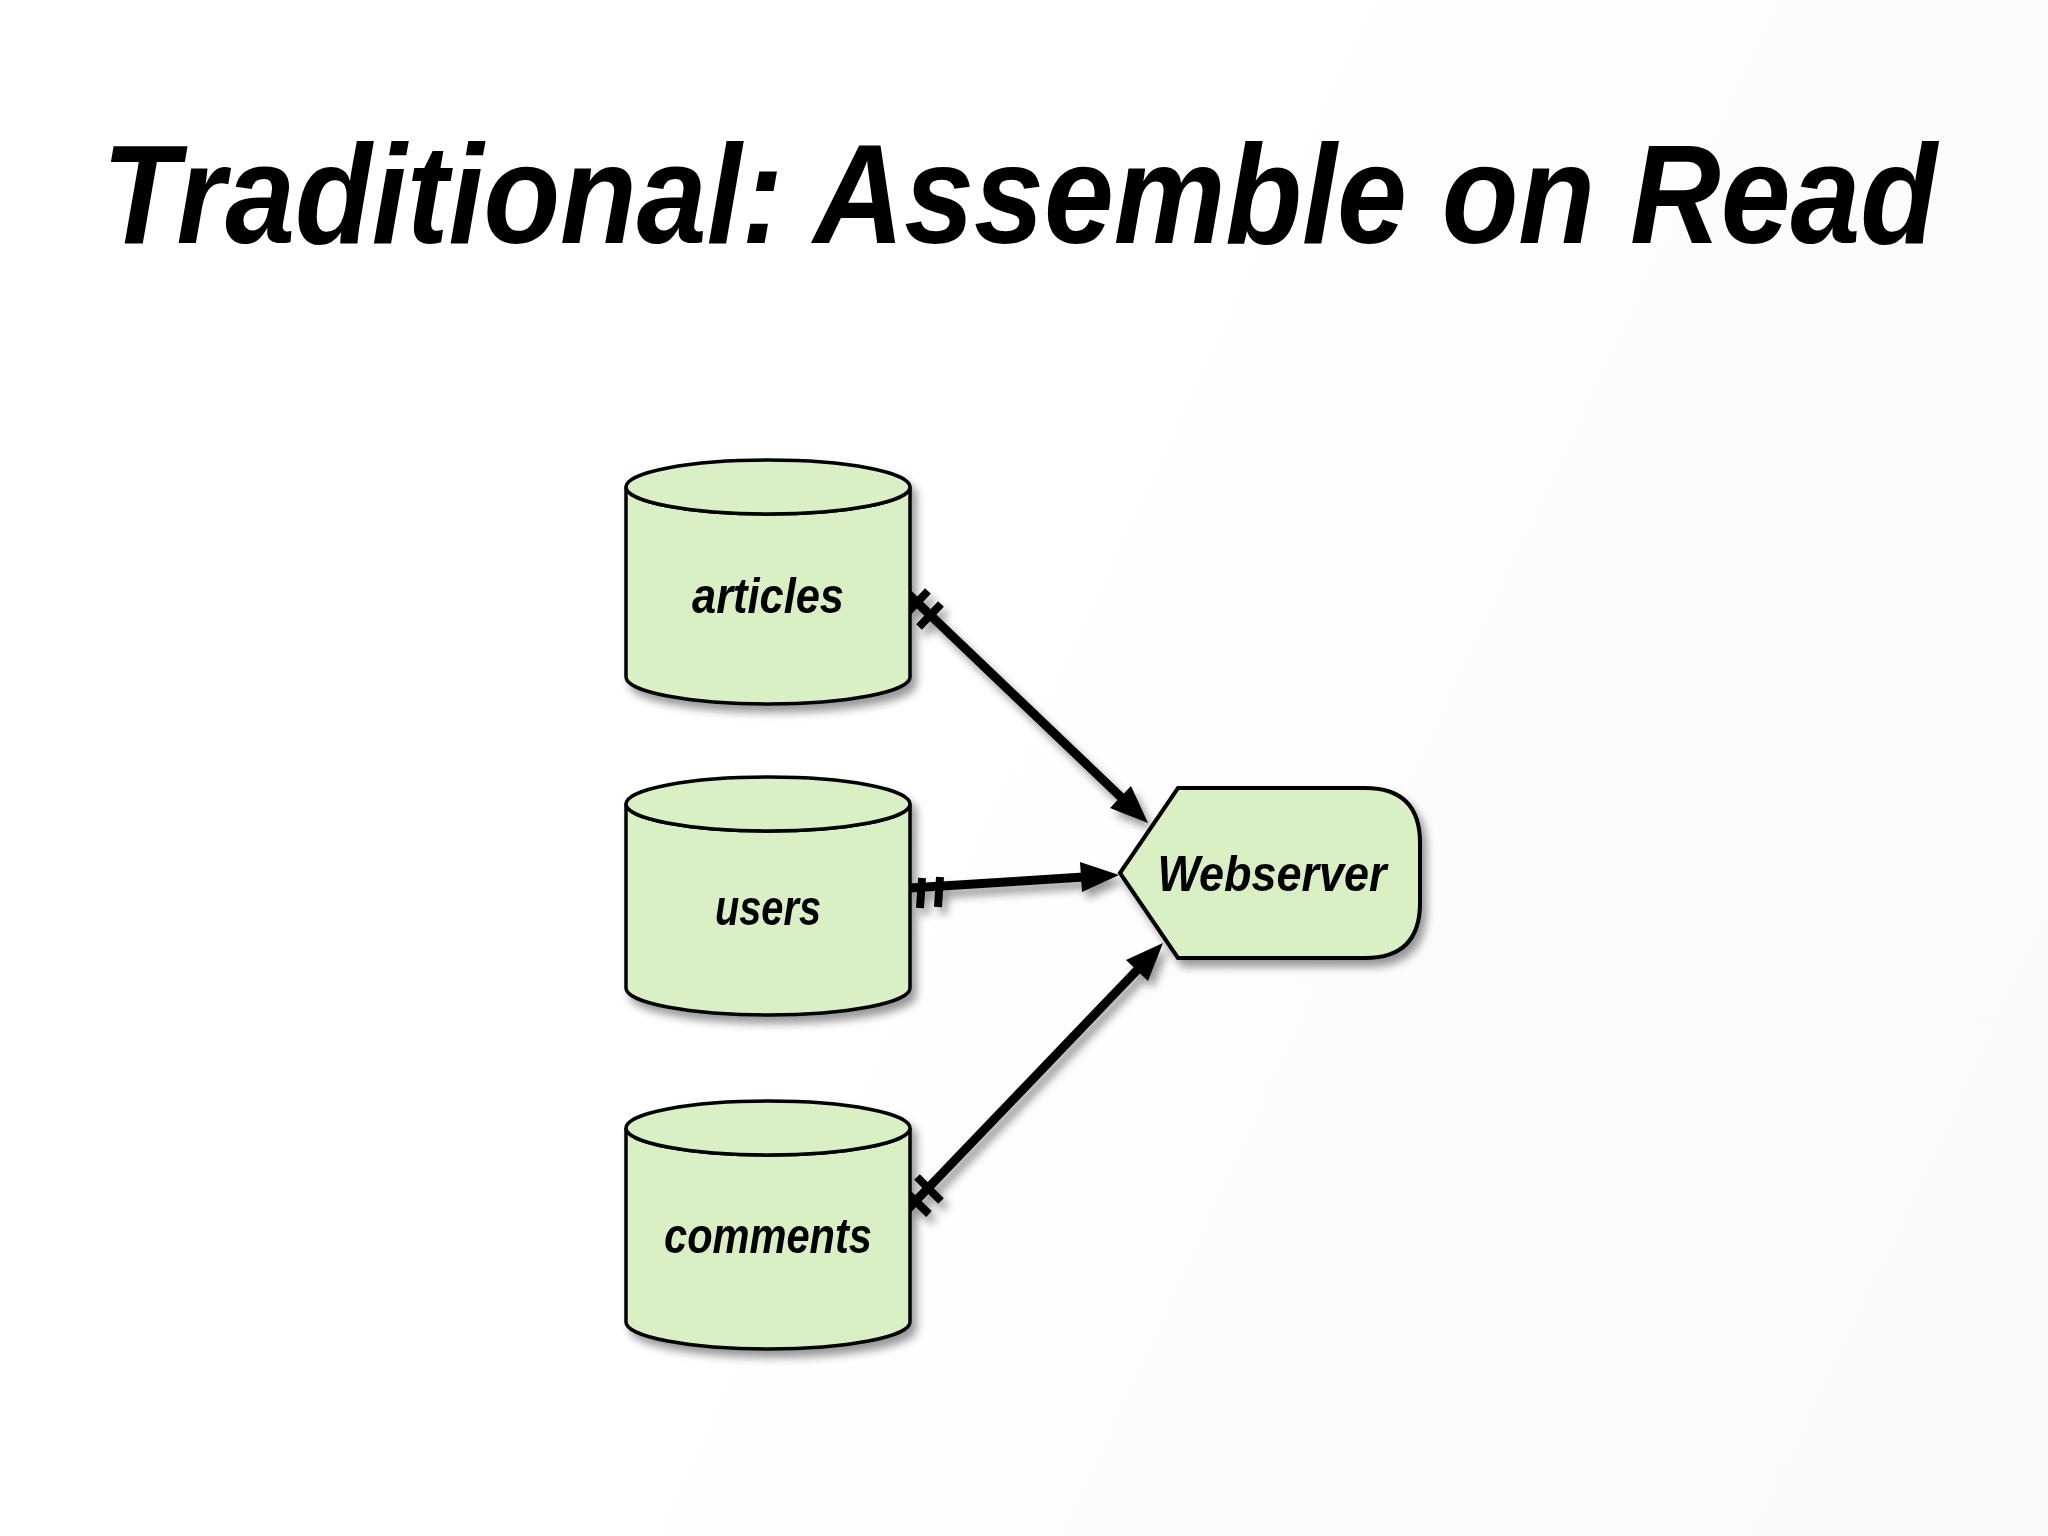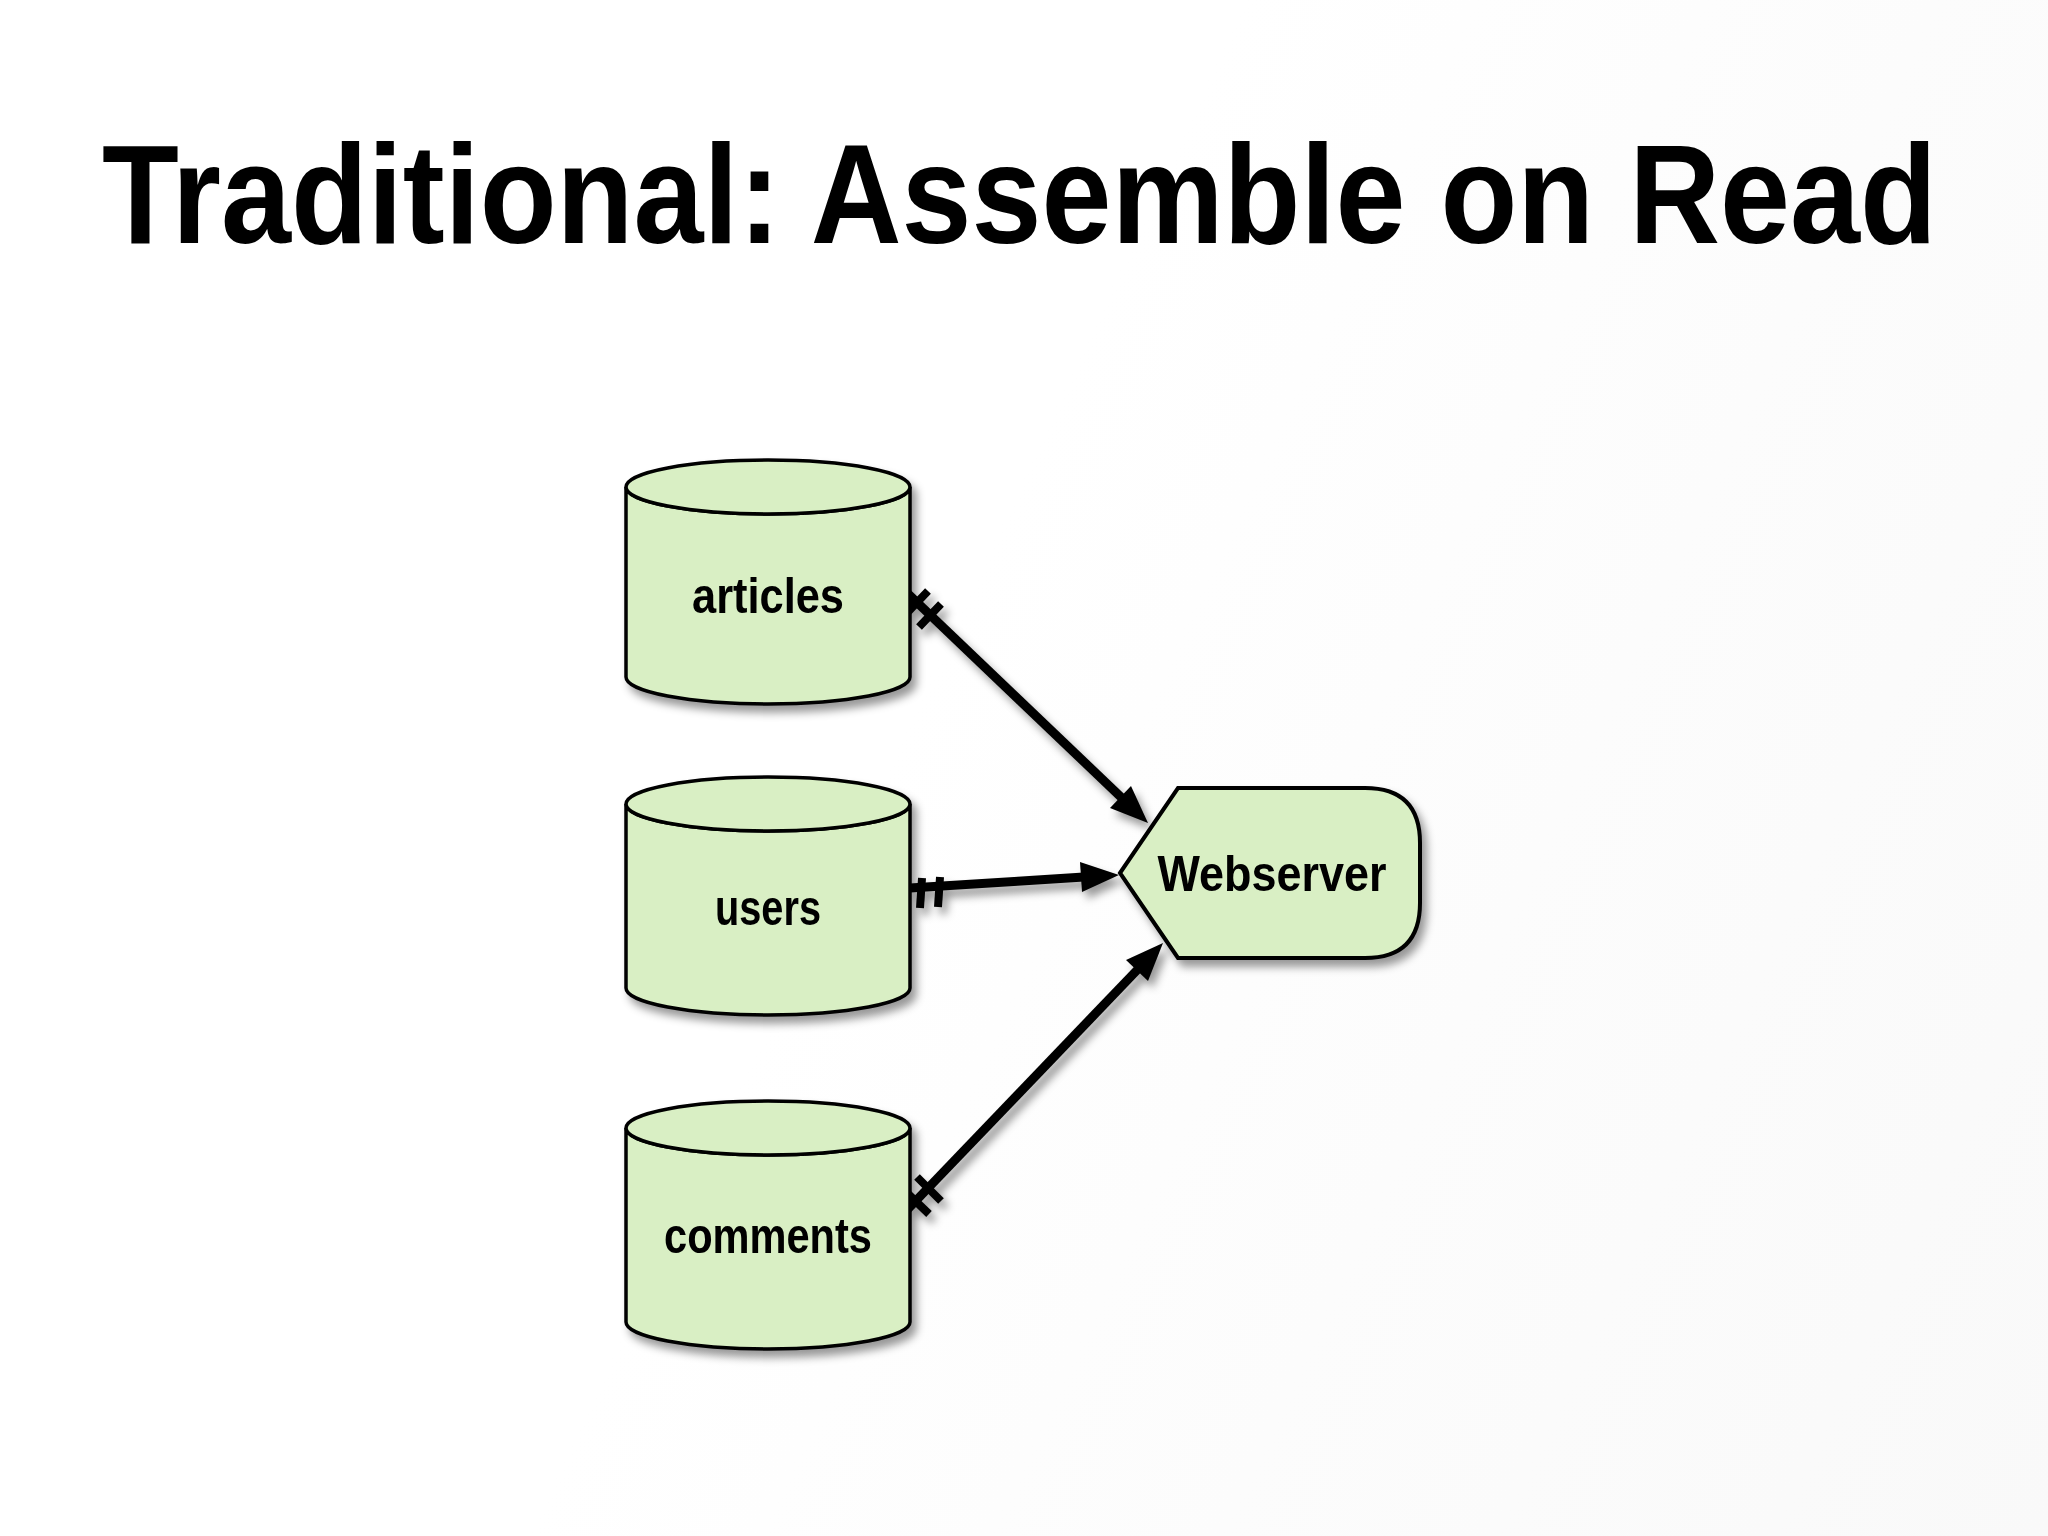--- a/index.html
+++ b/index.html
@@ -2,20 +2,21 @@
 <html><head>
 <meta charset="utf-8">
 <style>
   html,body{margin:0;padding:0;}
   .slide{
     position:relative;
     width:2048px;height:1536px;
     background:linear-gradient(115deg,#ffffff 0%,#ffffff 45%,#fcfcfc 70%,#f9f9f9 100%);
     overflow:hidden;
     font-family:"Liberation Sans","DejaVu Sans",sans-serif;
+    font-style:italic;
   }
   svg{position:absolute;inset:0;}
   .title-text{
     font-family:"Liberation Sans","DejaVu Sans",sans-serif;
     font-weight:bold;
     font-size:141px;
   }
   .node-label{
     font-family:"Liberation Sans","DejaVu Sans",sans-serif;
     font-weight:bold;

